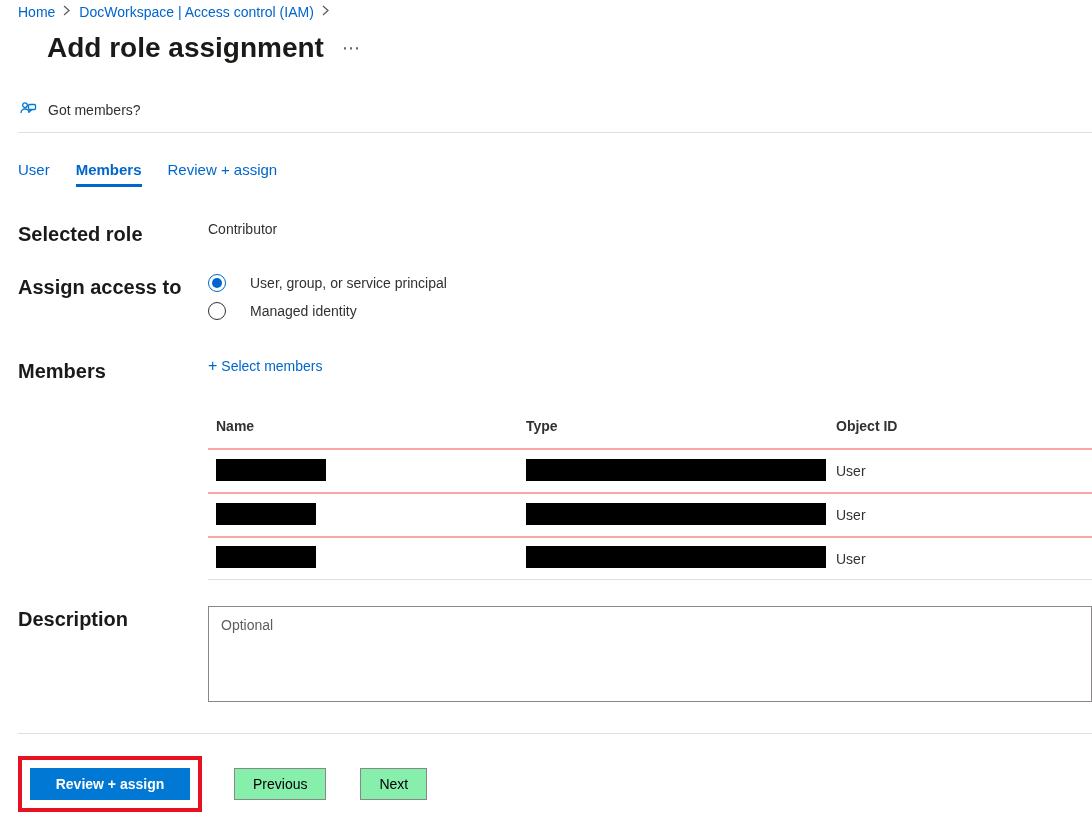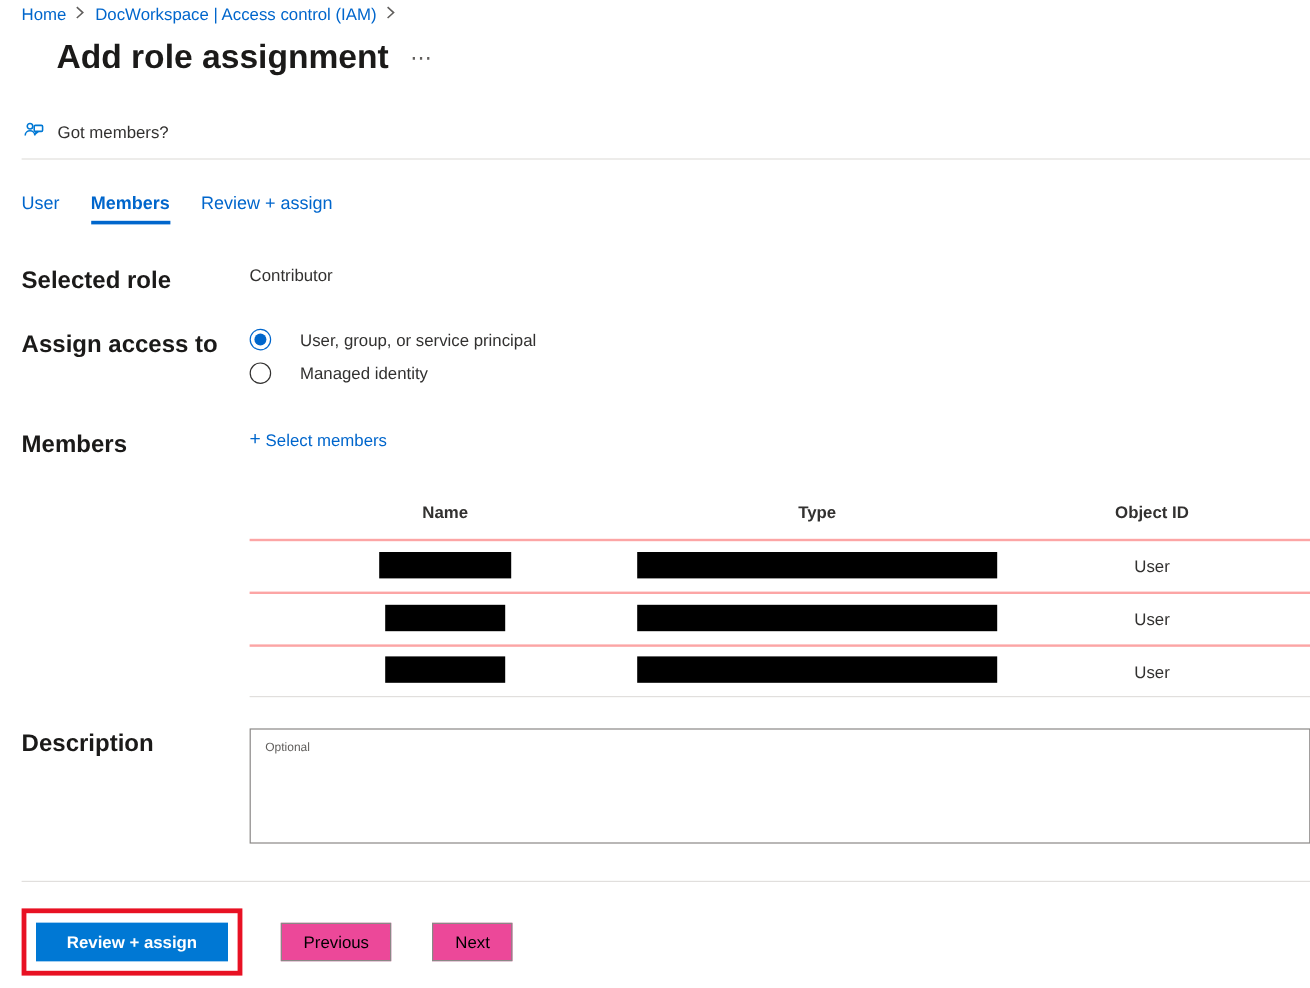--- a/index.html
+++ b/index.html
@@ -122,21 +122,20 @@
     cursor: pointer;
   }
 
   
   .members-table { margin-top: 30px; }
   .thead, .trow {
     display: grid;
     grid-template-columns: 310px 310px 1fr;
     align-items: center;
     min-height: 44px;
-    text-align: center;
   }
   .thead {
     font-weight: 600;
     padding: 8px 8px;
   }
   .trow {
     border-top: 2px solid #fca5a5;
     padding: 8px 8px;
   }
   .redact {
@@ -147,21 +146,21 @@
   .redact.wide { width: 300px; }
 
   
   .desc-area textarea {
     width: 100%;
     height: 96px;
     resize: none;
     border: 1px solid #8a8886;
     padding: 10px 12px;
     font-family: inherit;
-    font-size: 10px;
+    font-size: 14px;
     color: #0c4a6e;
   }
   .desc-area textarea::placeholder { color: #605e5c; }
 
   
   .button-bar {
     border-top: 1px solid #e1dfdd;
     margin-top: 14px;
     padding-top: 22px;
     display: flex;
@@ -171,21 +170,21 @@
   .highlight-frame {
     border: 4px solid #e81123;
     padding: 8px;
     display: inline-block;
   }
   .btn {
     height: 32px;
     padding: 0 18px;
     font-size: 14px;
     cursor: pointer;
-    background: #ec4899;
+    background: #86efac;
     border: 1px solid #8a8886;
     font-family: inherit;
   }
   .btn.primary {
     background: #0078d4;
     color: #fff;
     border: 1px solid #0078d4;
     font-weight: 600;
     min-width: 160px;
   }

